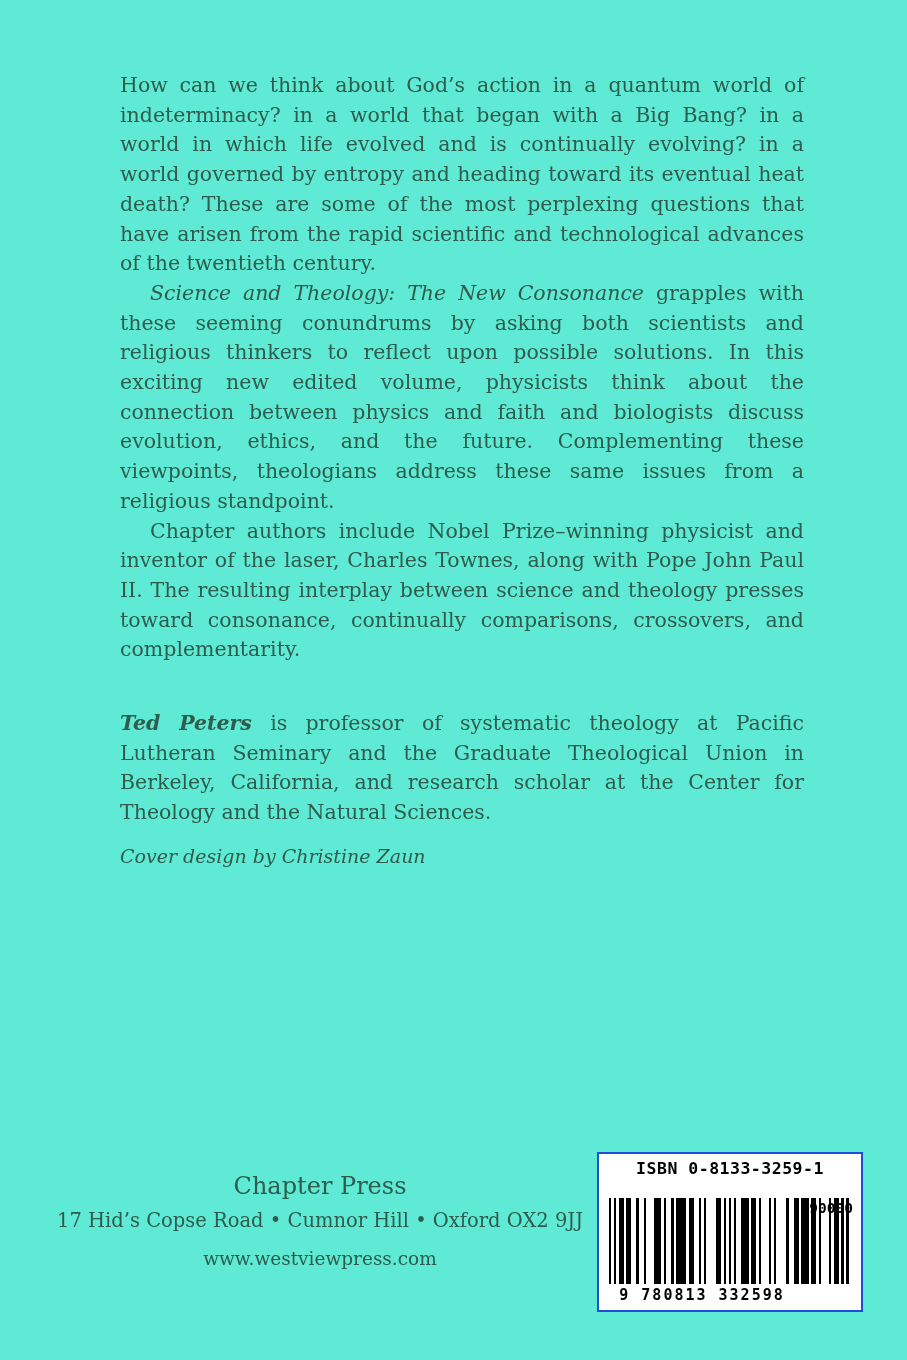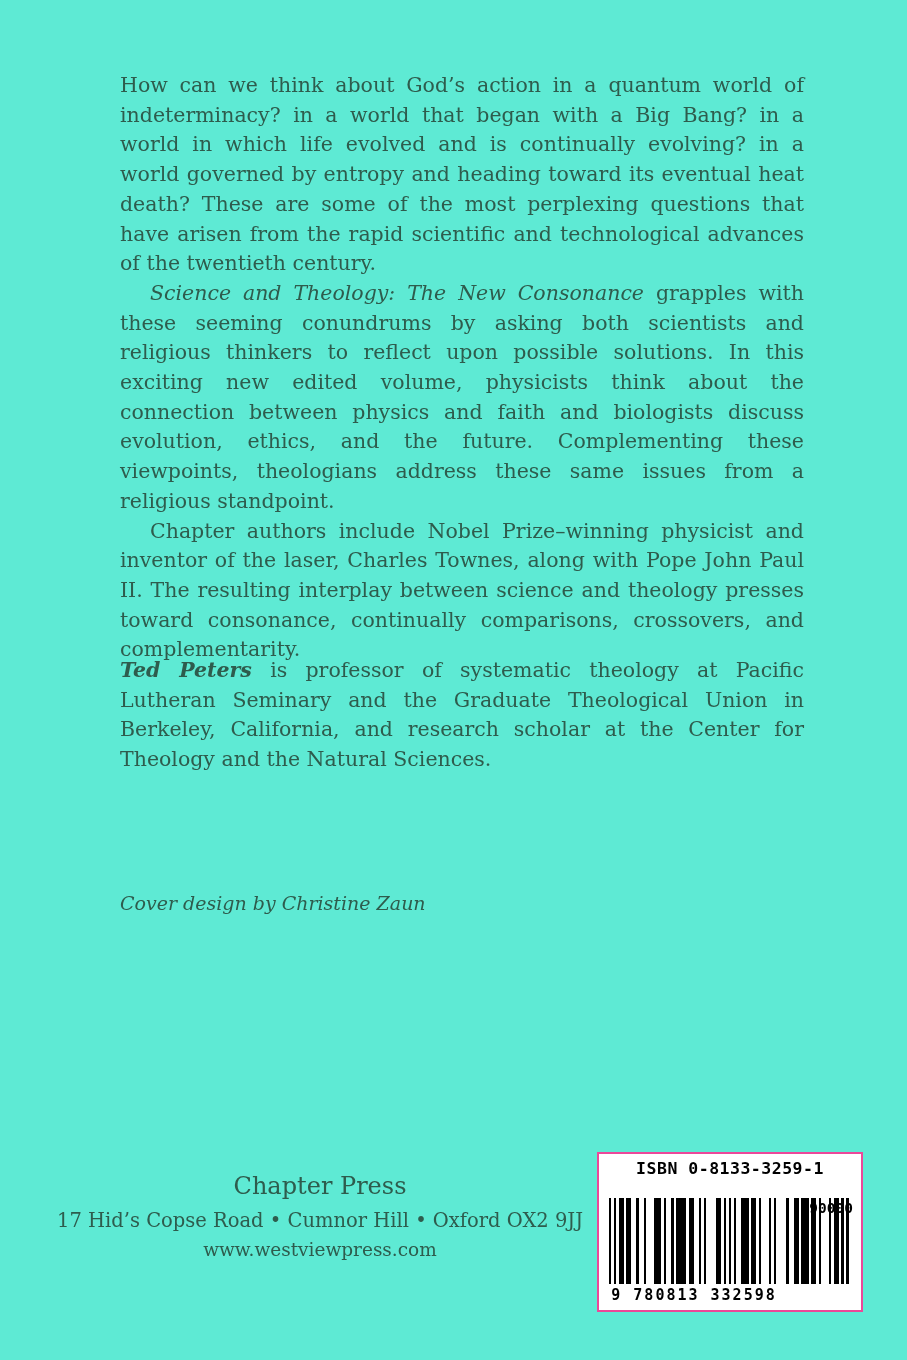--- a/index.html
+++ b/index.html
@@ -13,58 +13,58 @@
     overflow:hidden;
   }
   .synopsis{
     position:absolute;left:120px;top:71px;width:684px;
     font-size:20.5px;line-height:29.7px;text-align:justify;
   }
   .synopsis p{margin:0;}
   .synopsis p.indent{text-indent:30px;}
   .book-title{font-style:italic;}
   .bio{
-    position:absolute;left:120px;top:656px;width:684px;
+    position:absolute;left:120px;top:709px;width:684px;
     font-size:20.5px;line-height:29.7px;text-align:justify;
   }
   .bio .author{font-weight:bold;font-style:italic;}
   .credit{
-    position:absolute;left:120px;top:892px;width:684px;
+    position:absolute;left:120px;top:845px;width:684px;
     font-style:italic;font-size:19px;
   }
   .publisher{
     position:absolute;left:0;top:1172px;width:640px;
     text-align:center;
   }
   .publisher .pub-name{font-size:24px;margin:0 0 8px 0;}
   .publisher .pub-line{font-size:19.5px;line-height:25.5px;margin:0;}
-  .publisher .pub-site{font-size:18.5px;line-height:25.5px;margin:3px;}
+  .publisher .pub-site{font-size:18.5px;line-height:25.5px;margin:12px;}
   .barcode-box{
     position:absolute;left:597px;top:1152px;width:266px;height:160px;
-    background:#ffffff;border:2px solid #ec4899;
+    background:#ffffff;border:2px solid #1d4ed8;
     color:#000;
     font-family:"DejaVu Sans Mono", monospace;
     box-sizing:border-box;
   }
   .isbn{
     text-align:center;font-size:16.5px;letter-spacing:0.5px;
     padding-top:5px;font-weight:bold;
   }
   .price{
     text-align:right;font-size:14.5px;padding-right:8px;line-height:17px;
     font-weight:bold;
     margin-top:22px;
   }
   .bars{
     position:absolute;left:12px;right:12px;top:44px;height:86px;
     display:flex;align-items:stretch;justify-content:center;
   }
   .bars div{height:100%;flex:0 0 auto;}
   .ean{
-    position:absolute;left:2px;bottom:6px;width:186px;
+    position:absolute;left:10px;bottom:6px;width:186px;
     background:#ffffff;
     text-align:center;font-size:15px;font-weight:bold;
     letter-spacing:2px;
     padding:2px 0 0 0;
   }
 </style>
 </head>
 <body>
 
 <div class="page">

